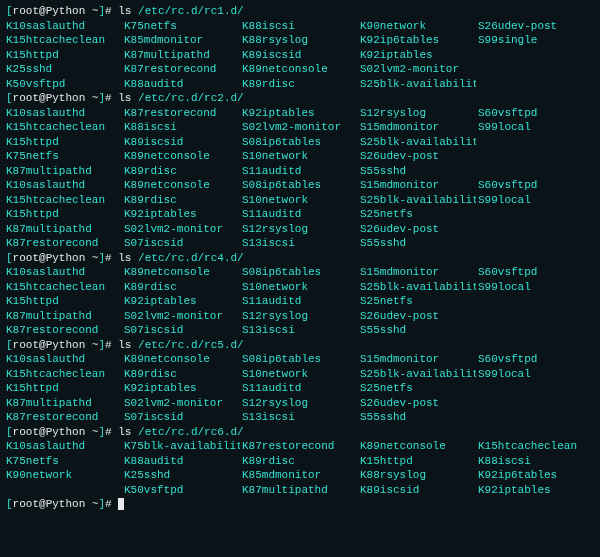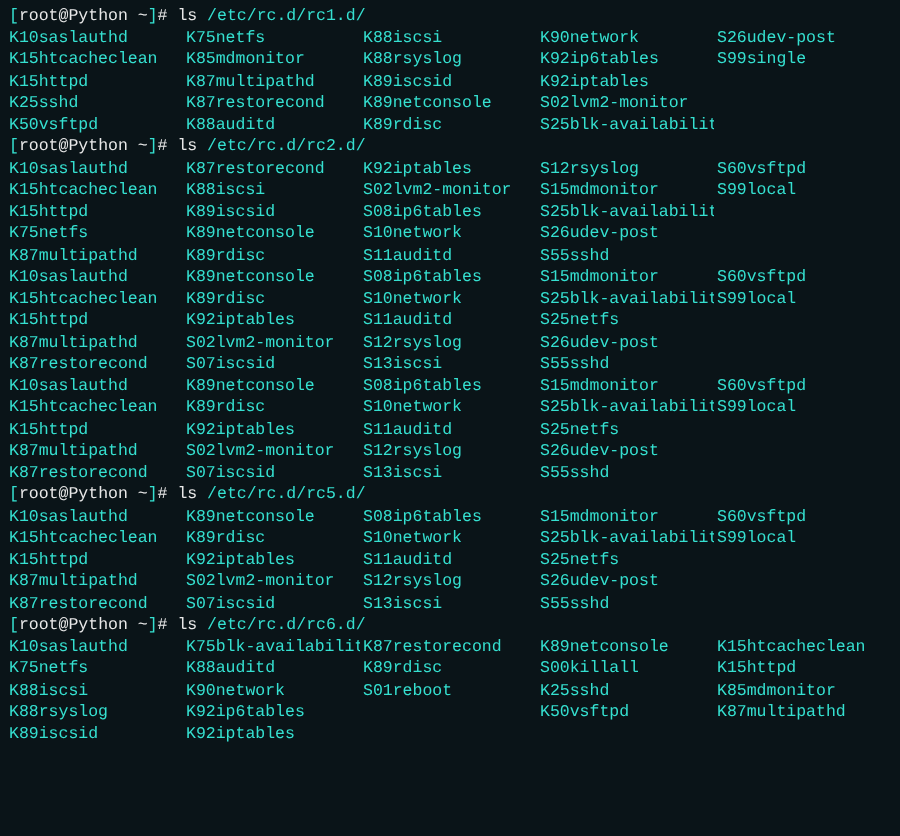--- a/index.html
+++ b/index.html
@@ -120,20 +120,21 @@
       <span class="cell">S02lvm2-monitor</span>
       <span class="cell">S12rsyslog</span>
       <span class="cell">S26udev-post</span>
       <span class="cell"></span>
       <span class="cell">K87restorecond</span>
       <span class="cell">S07iscsid</span>
       <span class="cell">S13iscsi</span>
       <span class="cell">S55sshd</span>
       <span class="cell"></span>
     </div>
+    <div class="line"><span class="line"><span class="prompt-br">[</span><span class="prompt-user">root</span><span class="prompt-sep">@</span><span class="prompt-host">Python</span> <span class="prompt-path">~</span><span class="prompt-br">]</span><span class="prompt-hash"># </span><span class="cmd">ls </span><span class="dirtxt">/etc/rc.d/rc4.d/</span></span></div>
     <div class="grid">
       <span class="cell">K10saslauthd</span>
       <span class="cell">K89netconsole</span>
       <span class="cell">S08ip6tables</span>
       <span class="cell">S15mdmonitor</span>
       <span class="cell">S60vsftpd</span>
       <span class="cell">K15htcacheclean</span>
       <span class="cell">K89rdisc</span>
       <span class="cell">S10network</span>
       <span class="cell">S25blk-availability</span>
@@ -185,29 +186,28 @@
     <div class="line"><span class="line"><span class="prompt-br">[</span><span class="prompt-user">root</span><span class="prompt-sep">@</span><span class="prompt-host">Python</span> <span class="prompt-path">~</span><span class="prompt-br">]</span><span class="prompt-hash"># </span><span class="cmd">ls </span><span class="dirtxt">/etc/rc.d/rc6.d/</span></span></div>
     <div class="grid">
       <span class="cell">K10saslauthd</span>
       <span class="cell">K75blk-availability</span>
       <span class="cell">K87restorecond</span>
       <span class="cell">K89netconsole</span>
       <span class="cell">K15htcacheclean</span>
       <span class="cell">K75netfs</span>
       <span class="cell">K88auditd</span>
       <span class="cell">K89rdisc</span>
-      <span class="cell">S00killall</span>
       <span class="cell">K15httpd</span>
       <span class="cell">K88iscsi</span>
       <span class="cell">K90network</span>
-      <span class="cell">S01reboot</span>
       <span class="cell">K25sshd</span>
       <span class="cell">K85mdmonitor</span>
       <span class="cell">K88rsyslog</span>
       <span class="cell">K92ip6tables</span>
       <span class="cell"></span>
       <span class="cell">K50vsftpd</span>
       <span class="cell">K87multipathd</span>
       <span class="cell">K89iscsid</span>
       <span class="cell">K92iptables</span>
       <span class="cell"></span>
     </div>
+    <div class="line"><span class="line"><span class="prompt-br">[</span><span class="prompt-user">root</span><span class="prompt-sep">@</span><span class="prompt-host">Python</span> <span class="prompt-path">~</span><span class="prompt-br">]</span><span class="prompt-hash"># </span><span class="cursor"></span></span></div>
   </div>
 
 </body></html>

